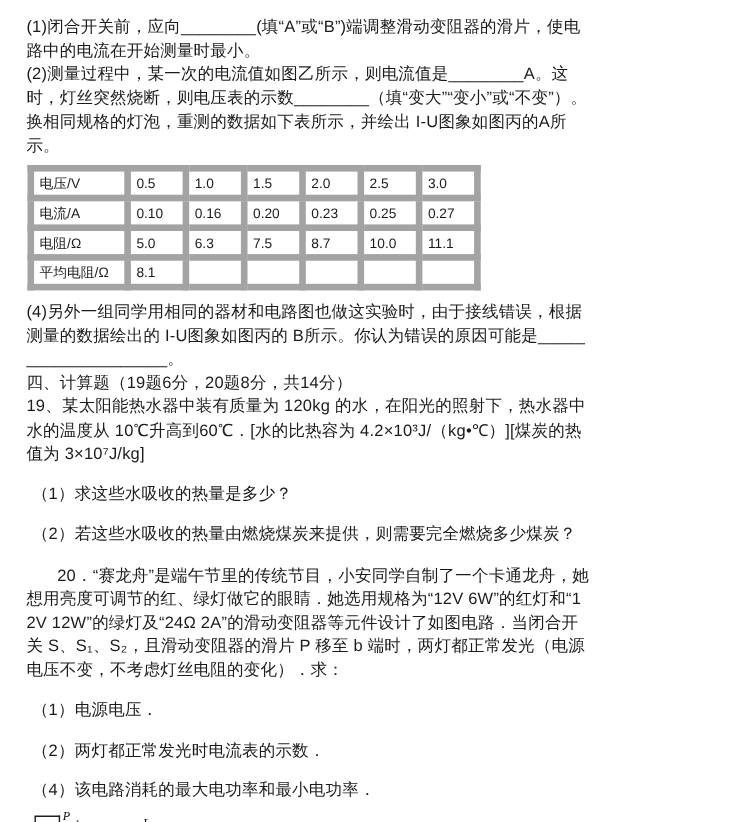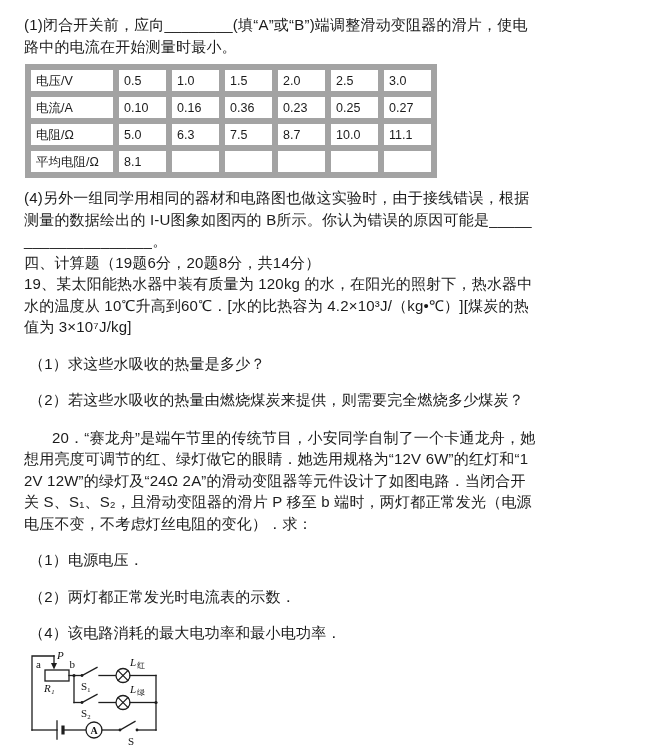--- a/index.html
+++ b/index.html
@@ -60,37 +60,38 @@
   .svg-label.italic { font-style: italic; }
   .svg-label.small { font-size: 8px; }
   .svg-label.meter { font-size: 10px; font-weight: bold; }
 </style>
 </head>
 <body>
 
 <div class="page">
 
   <p class="para">(1)闭合开关前，应向________(填“A”或“B”)端调整滑动变阻器的滑片，使电路中的电流在开始测量时最小。</p>
+  <p class="para">(2)测量过程中，某一次的电流值如图乙所示，则电流值是________A。这时，灯丝突然烧断，则电压表的示数________（填“变大”“变小”或“不变”）。换相同规格的灯泡，重测的数据如下表所示，并绘出 I-U图象如图丙的A所示。</p>
 
   <table class="meas">
     <tbody>
       <tr>
         <td class="rowlabel">电压/V</td>
         <td class="val">0.5</td>
         <td class="val">1.0</td>
         <td class="val">1.5</td>
         <td class="val">2.0</td>
         <td class="val">2.5</td>
         <td class="val">3.0</td>
       </tr>
       <tr>
         <td class="rowlabel">电流/A</td>
         <td class="val">0.10</td>
         <td class="val">0.16</td>
-        <td class="val">0.36</td>
+        <td class="val">0.20</td>
         <td class="val">0.23</td>
         <td class="val">0.25</td>
         <td class="val">0.27</td>
       </tr>
       <tr>
         <td class="rowlabel">电阻/Ω</td>
         <td class="val">5.0</td>
         <td class="val">6.3</td>
         <td class="val">7.5</td>
         <td class="val">8.7</td>

